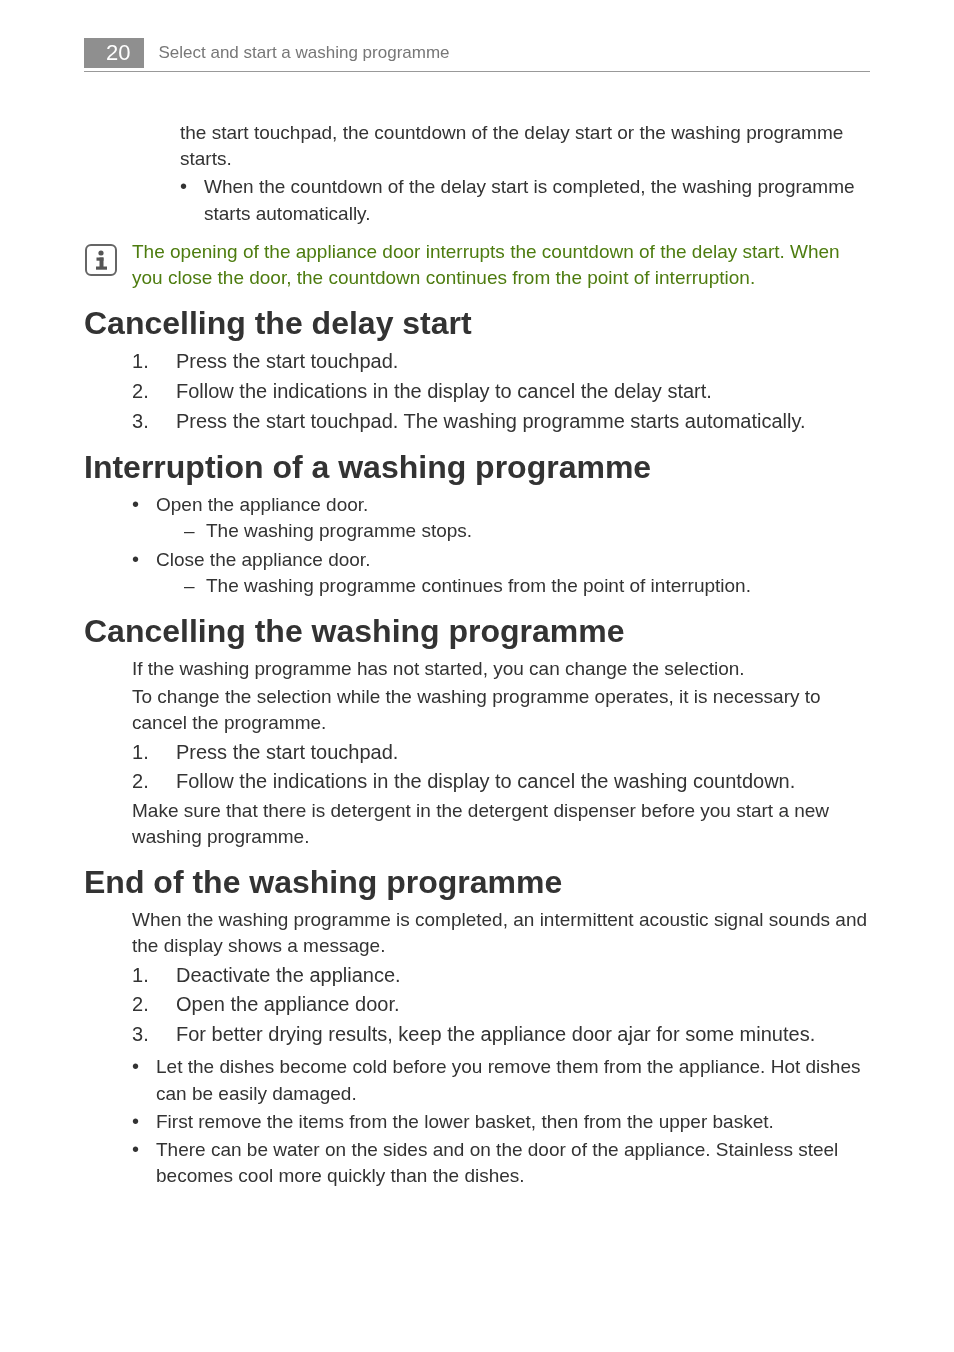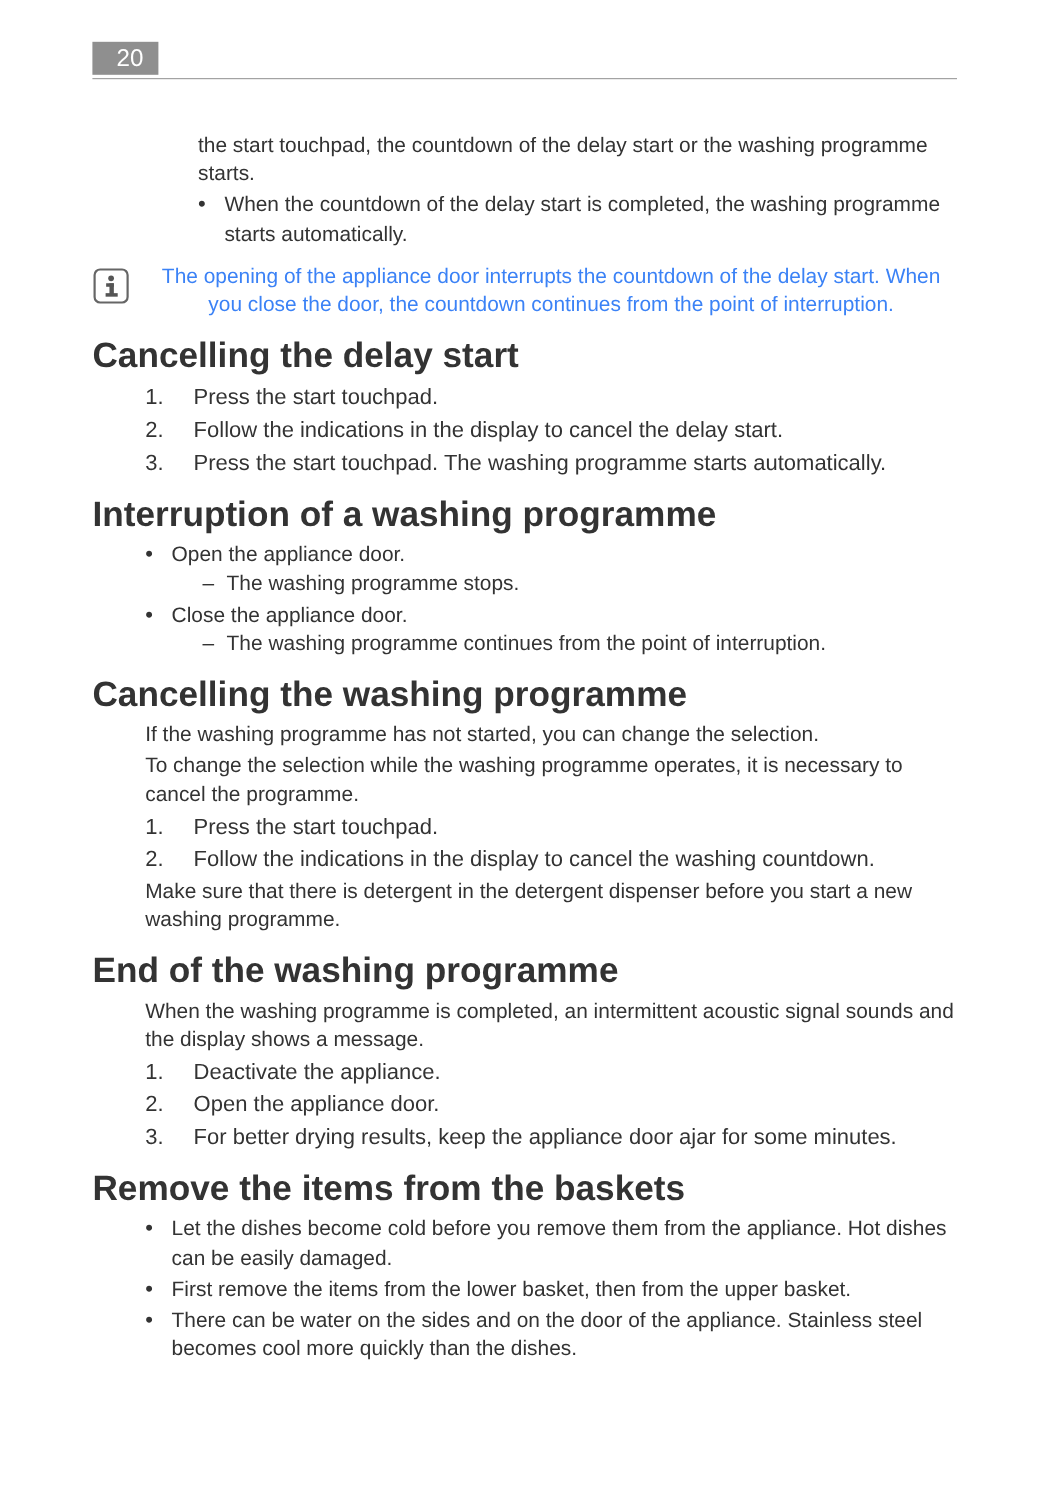--- a/index.html
+++ b/index.html
@@ -120,43 +120,43 @@
       flex-shrink: 0;
       width: 34px;
       height: 34px;
       margin-right: 14px;
       margin-top: 4px;
     }
     .info-text {
       flex: 1;
       font-size: 19px;
       line-height: 1.38;
-      color: #3b82f6;
-      font-family: Arial, Helvetica, sans-serif;
-      text-align: center;
+      color: #4d7c0f;
+      font-family: Arial, Helvetica, sans-serif;
     }
     .section-heading {
       font-size: 32px;
       font-weight: bold;
       color: #333;
       font-family: Arial, Helvetica, sans-serif;
       margin-top: 14px;
       margin-bottom: 6px;
       margin-left: 0;
     }
     .section-block {
       margin-left: 48px;
       margin-bottom: 6px;
     }
   </style>
 </head>
 <body>
 
 <div class="header-bar">
   <div class="page-number-box">20</div>
+  <div class="header-title">Select and start a washing programme</div>
 </div>
 
 <div class="content">
 
   <div class="indented-block">
     <div class="para">the start touchpad, the countdown of the delay start or the washing programme starts.</div>
     <ul class="bullet-list" style="margin-left:0;">
       <li>When the countdown of the delay start is completed, the washing programme starts automatically.</li>
     </ul>
   </div>
@@ -215,21 +215,20 @@
   <h2 class="section-heading">End of the washing programme</h2>
   <div class="section-block">
     <div class="para">When the washing programme is completed, an intermittent acoustic signal sounds and the display shows a message.</div>
     <ol class="numbered-list">
       <li>Deactivate the appliance.</li>
       <li>Open the appliance door.</li>
       <li>For better drying results, keep the appliance door ajar for some minutes.</li>
     </ol>
   </div>
 
-  <h2 class="section-heading">Remove the items from the baskets</h2>
   <div class="section-block">
     <ul class="bullet-list" style="margin-left:0;">
       <li>Let the dishes become cold before you remove them from the appliance. Hot dishes can be easily damaged.</li>
       <li>First remove the items from the lower basket, then from the upper basket.</li>
       <li>There can be water on the sides and on the door of the appliance. Stainless steel becomes cool more quickly than the dishes.</li>
     </ul>
   </div>
 
 </div>
 

